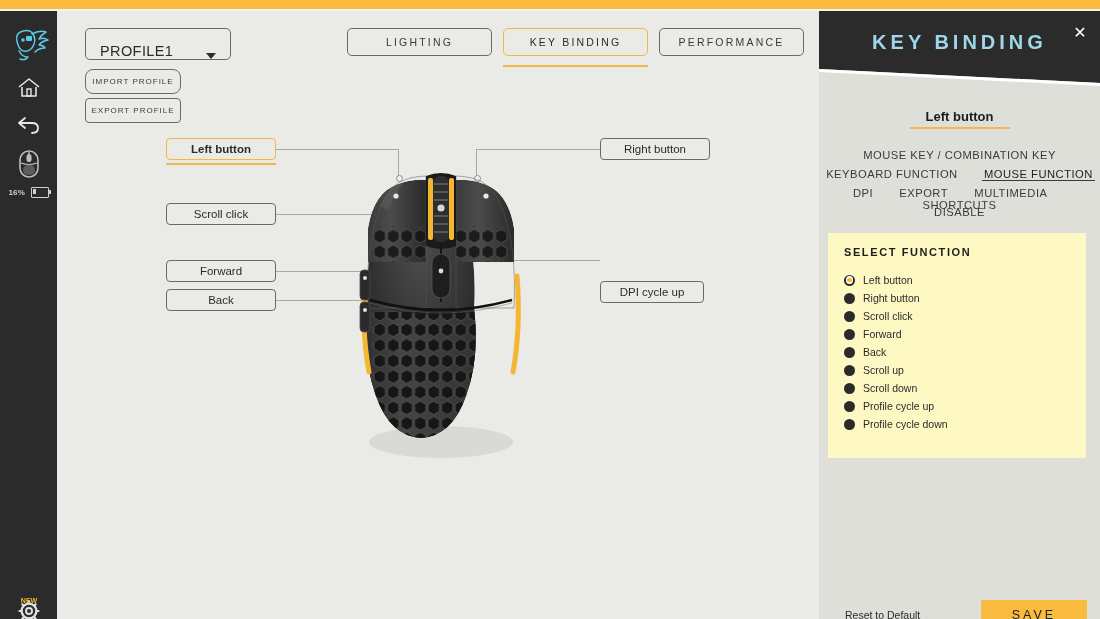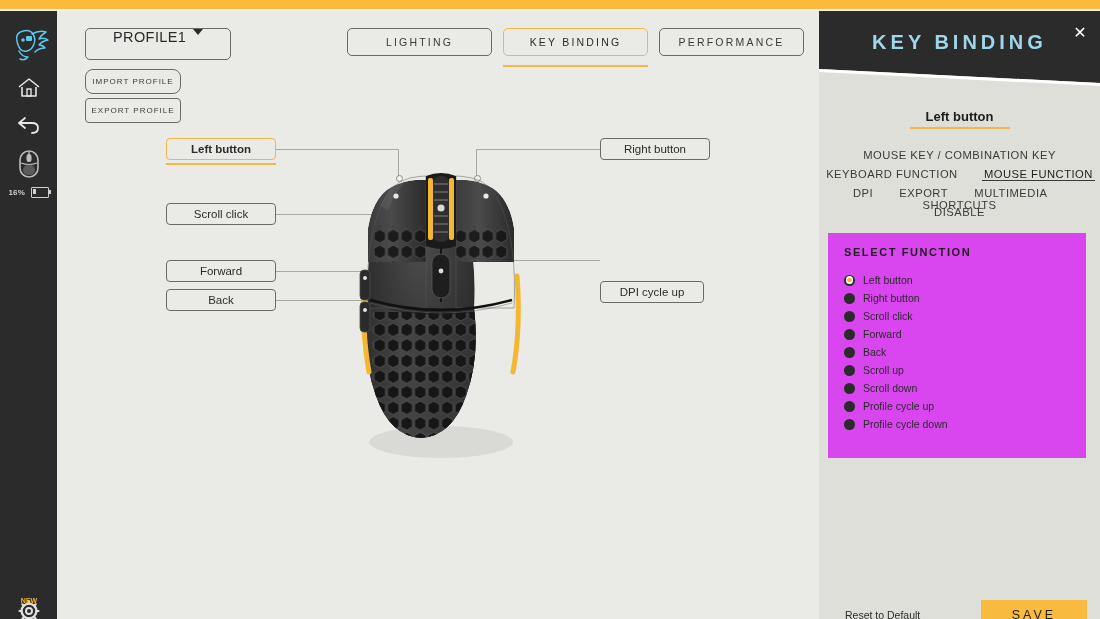--- a/index.html
+++ b/index.html
@@ -31,21 +31,21 @@
   .batt-fill{position:absolute;left:1px;top:1px;height:5px;width:3px;background:#cfcfcf;}
   .icon-gear{position:absolute;left:0;top:585px;width:57px;text-align:center;}
 
   
   .stage{position:absolute;left:57px;top:11px;width:762px;height:608px;background:#eaeae6;z-index:10;}
 
   
   .profile-select{
     position:absolute;left:28px;top:17px;width:146px;height:32px;
     border:1.3px solid #6a6a66;border-radius:5px;background:transparent;
-    display:flex;align-items:flex-start;padding:0 27px;box-sizing:border-box;
+    display:flex;align-items:flex-end;padding:0 14px;box-sizing:border-box;
     cursor:pointer;
   }
   .profile-select .ptxt{font-size:14.5px;color:#2b2b2b;letter-spacing:.4px;flex:1;}
   .caret{width:0;height:0;border-left:5px solid transparent;border-right:5px solid transparent;border-top:6px solid #2b2b2b;}
   .sm-btn{
     position:absolute;left:28px;width:94px;height:23px;
     border:1.2px solid #6a6a66;border-radius:4px;background:transparent;
     font-size:8px;letter-spacing:1px;color:#3a3a38;
     display:flex;align-items:center;justify-content:center;cursor:pointer;
     font-family:"Liberation Sans", sans-serif;
@@ -108,21 +108,21 @@
   .fnrow{position:absolute;width:281px;text-align:center;font-size:11.2px;
     letter-spacing:.5px;color:#3a3a38;}
   .fnrow span{cursor:pointer;padding:0 2px;}
   .fnrow span.sel{border-bottom:1.4px solid #3a3a38;color:#1d1d1b;margin-top:30px;}
   .fnr1{top:138px;}
   .fnr2{top:157px;}
   .fnr3{top:176px;}
   .fnr4{top:195px;}
   .fnrow .gap{display:inline-block;width:11px;}
 
-  .selfn-box{position:absolute;left:9px;top:222px;width:258px;height:225px;background:#d946ef;}
+  .selfn-box{position:absolute;left:9px;top:222px;width:258px;height:225px;background:#fef9c3;}
   .selfn-title{position:absolute;left:16px;top:13px;font-size:11px;font-weight:bold;
     letter-spacing:1.6px;color:#1d1d1b;}
   .fn-list{position:absolute;left:16px;top:38px;width:230px;}
   .fn-item{display:flex;align-items:center;height:18px;cursor:pointer;}
   .radio{width:11px;height:11px;border-radius:50%;background:#2b2b2b;margin-right:8px;flex:none;}
   .radio.on{background:#2b2b2b;position:relative;}
   .radio.on:after{content:"";position:absolute;left:1.6px;top:1.6px;width:7.8px;height:7.8px;
     border-radius:50%;background:#ffffff;}
   .radio.on:before{content:"";position:absolute;left:3.2px;top:3.2px;width:4.6px;height:4.6px;
     border-radius:50%;background:#f5b731;z-index:2;}

